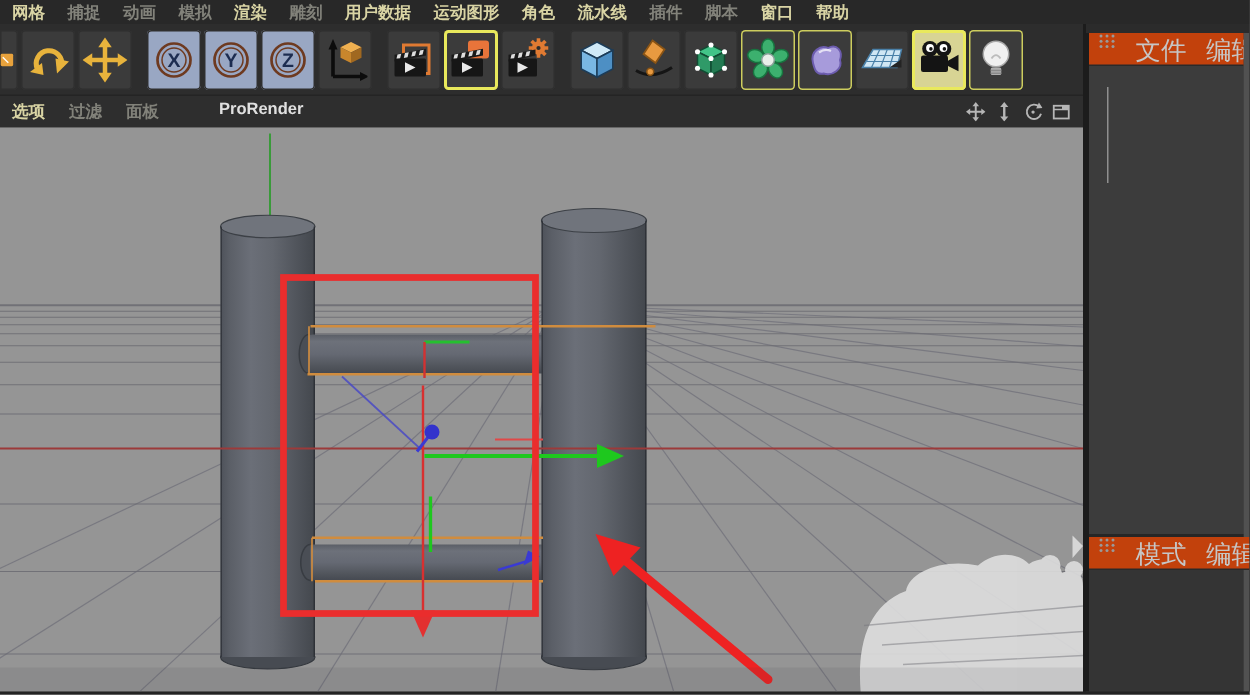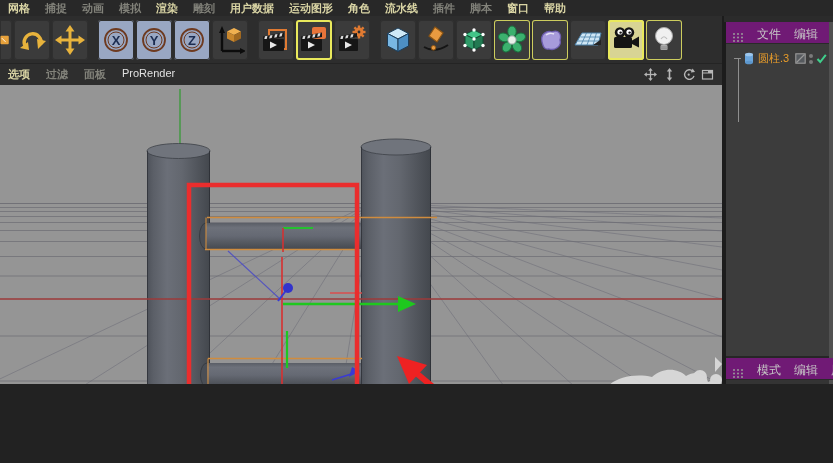--- a/index.html
+++ b/index.html
@@ -1,16 +1,16 @@
 <!DOCTYPE html>
 <html style="--selection-orange: #d08c3e; --annotation-red: #ee2b2b; --axis-green: #1ec81e; --axis-red: #d83030; --axis-blue: #3a3ad4; --world-axis-red: #9c3a3a; --check-green: #3fd08c; --object-selected-text: #e89c2a;"><head>
 <meta charset="utf-8">
 <style>
   html,body{margin:0;padding:0;background:#222;}
-  .app{position:relative;width:833px;height:384px;background:#2b2b2b;overflow:hidden;
+  .app{position:relative;width:833px;height:461px;background:#2b2b2b;overflow:hidden;
        font-family:"Liberation Sans","DejaVu Sans",sans-serif;-webkit-user-select:none;user-select:none;}
   
   .menubar{height:16px;display:flex;align-items:center;gap:15px;padding-left:8px;
            background:#282828;font-size:11px;font-weight:700;white-space:nowrap;}
   .menu-item.bright{color:#d9d4a4;}
   .menu-item.dim{color:#82827a;text-align:right;}
   .menu-item{cursor:default;}
   
   .body-row{display:flex;height:447px;}
   .left-col{width:722px;display:flex;flex-direction:column;border-right:2px solid #1c1c1c;}
@@ -22,32 +22,32 @@
   .tbtn.hl{box-shadow:inset 0 0 0 1px #cdcd5e;}
   .tbtn.hl2{box-shadow:inset 0 0 0 2px #e9e95c;}
   .tbtn.cam{background:#d8d494;}
   .sep{width:6px;flex:none;}
   .xyz text{font-family:"Liberation Sans",sans-serif;}
   
   .vp-menubar{height:21px;background:#2e2e2e;display:flex;align-items:center;gap:16px;
               padding:0 8px 0 8px;font-size:11px;font-weight:700;border-top:1px solid #242424;justify-content:flex-end;}
   .vp-item.bright{color:#d9d4a4;}
   .vp-item.dim{color:#82827a;}
-  .vp-item.white{color:#e0e0e0;font-weight:400;}
+  .vp-item.white{color:#e0e0e0;font-weight:700;margin-left:24px;}
   .vp-controls{margin-left:auto;display:flex;gap:6px;align-items:center;}
   .vp-controls svg{display:block;}
   
   .viewport{position:relative;flex:1;background:#959595;overflow:hidden;}
   .viewport svg.scene{position:absolute;left:0;top:0;}
   
   .right-panel{width:109px;box-sizing:border-box;margin-top:6px;background:#3c3c3c;
                border-left:2px solid #1c1c1c;border-right:4px solid #515151;
                display:flex;flex-direction:column;}
-  .pm-header{height:21px;flex:none;background:#701a75;display:flex;align-items:flex-end;gap:13px;
-             padding-left:6px;font-size:12px;color:#c6c6c6;border-bottom:1px solid #2a2a2a;
+  .pm-header{height:21px;flex:none;background:#c2410c;display:flex;align-items:flex-start;gap:13px;
+             padding-left:6px;font-size:17px;color:#c6c6c6;border-bottom:1px solid #2a2a2a;
              white-space:nowrap;overflow:hidden;}
   .grip{flex:none;display:block;}
   .om{height:334px;flex:none;display:flex;flex-direction:column;background:#3c3c3c;
       border-bottom:2px solid #262626;}
   .om-rows{flex:1;position:relative;padding-top:4px;overflow:hidden;}
   .vline{position:absolute;left:12px;top:14px;width:1px;height:64px;background:#8f8f8f;}
   .obj-row{height:21px;display:flex;align-items:center;padding:0 2px 0 8px;}
   .stub{width:7px;height:1px;background:#8f8f8f;margin-right:3px;flex:none;}
   .obj-label{font-size:11px;color:#c4c4c4;margin-left:4px;white-space:nowrap;}
   .obj-label.selected{color:#e89c2a;}
@@ -472,42 +472,20 @@
                 <circle cx="10" cy="9" r="1"></circle>
             </g>
           </svg>
         <span>文件</span>
             <span>编辑</span>
             <span>查看</span>
           </div>
         <div class="om-rows" id="om-rows">
           <div class="vline"></div>
 
-  <div class="obj-row">
-    <span class="stub"></span>
-    <svg width="10" height="13" viewBox="0 0 10 13">
-      <rect x="1" y="2.5" width="8" height="8" fill="#6ca6dc"></rect>
-      <ellipse cx="5" cy="2.5" rx="4" ry="1.8" fill="#9cc6ec"></ellipse>
-      <ellipse cx="5" cy="10.5" rx="4" ry="1.8" fill="#5c96cc"></ellipse>
-    </svg>
-    <span class="obj-label selected">圆柱.3</span>
-    <span class="row-right">
-      <svg width="11" height="11" viewBox="0 0 11 11">
-        <rect x="0.8" y="0.8" width="9.4" height="9.4" fill="#565a5e" stroke="#9a9a9a" stroke-width="1.1"></rect>
-        <line x1="1.5" y1="9.5" x2="9.5" y2="1.5" stroke="#9a9a9a" stroke-width="1.1"></line>
-      </svg>
-      <span class="dots">
-                  <i></i>
-                  <i></i>
-                </span>
-      <svg width="11" height="11" viewBox="0 0 11 11">
-        <path d="M1.5,6 L4.2,9 L9.8,1.8" stroke="#3fd08c" stroke-width="2" fill="none"></path>
-      </svg>
-    </span>
-  </div>
 
 
 
 </div>
       </div>
       <div class="ap">
         <div class="pm-header" id="ap-header">
           <svg class="grip" width="12" height="11" viewBox="0 0 12 11">
             <g fill="#9a9a9a">
               <circle cx="2" cy="2" r="1"></circle>

